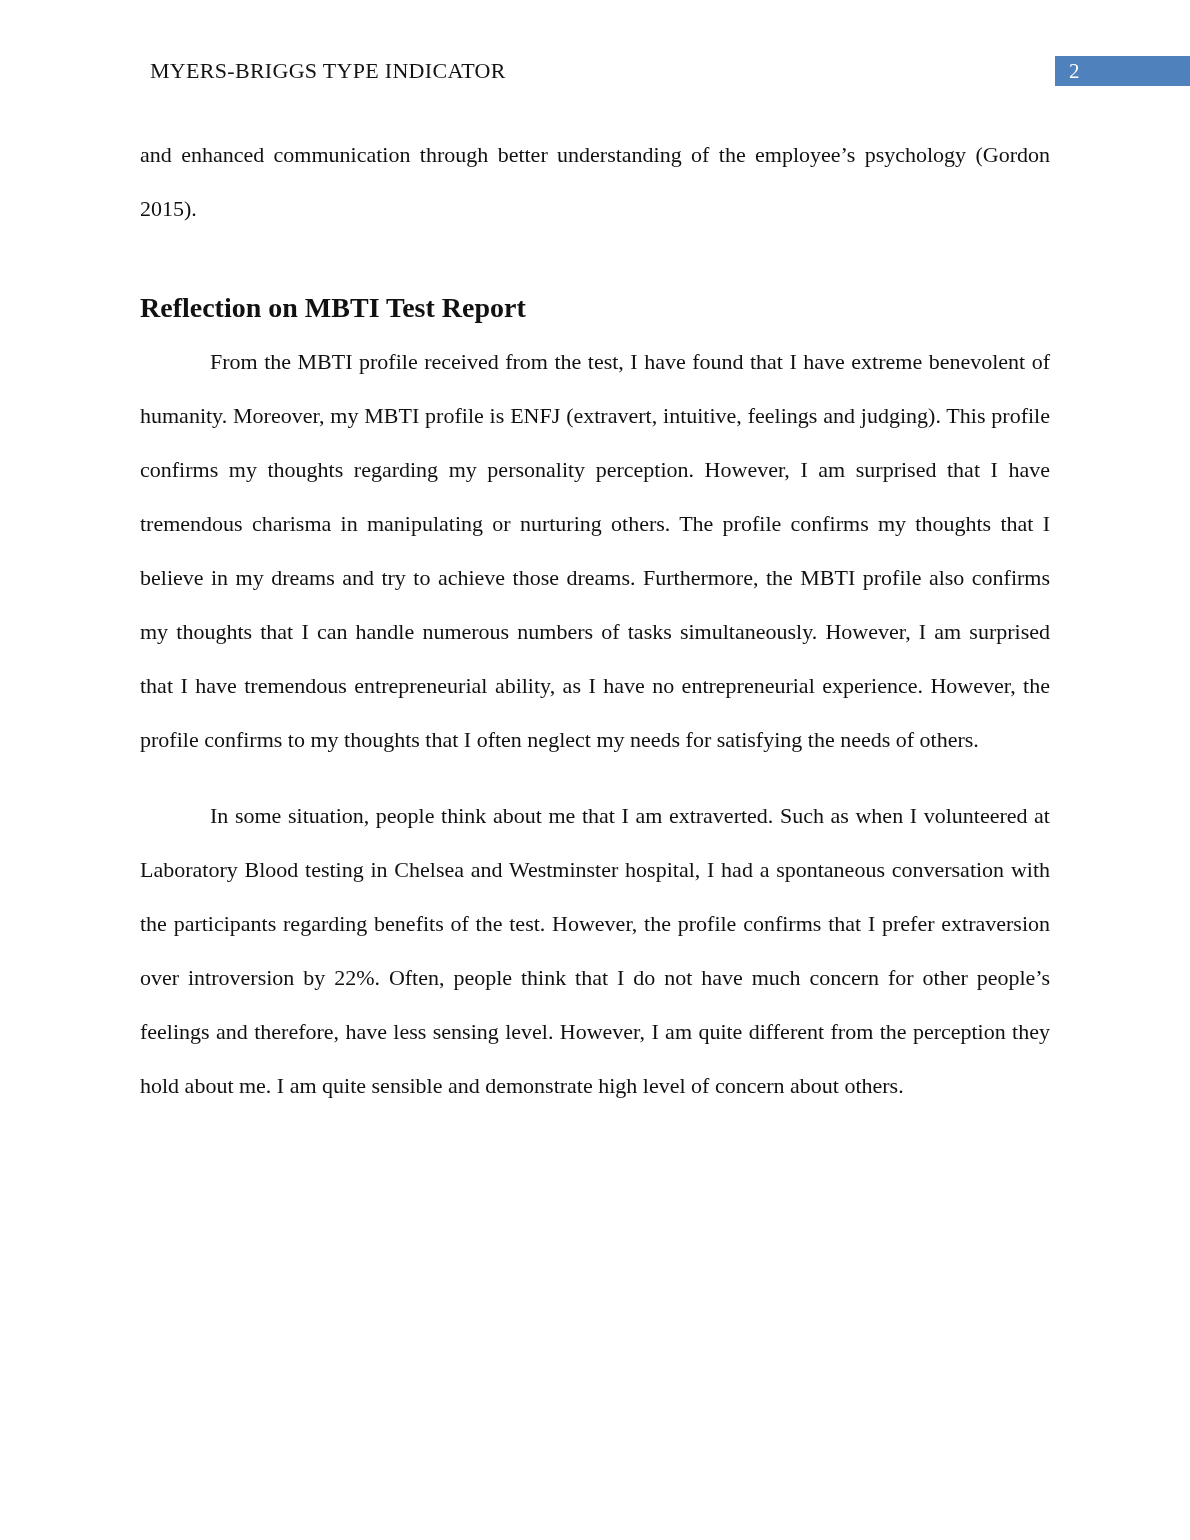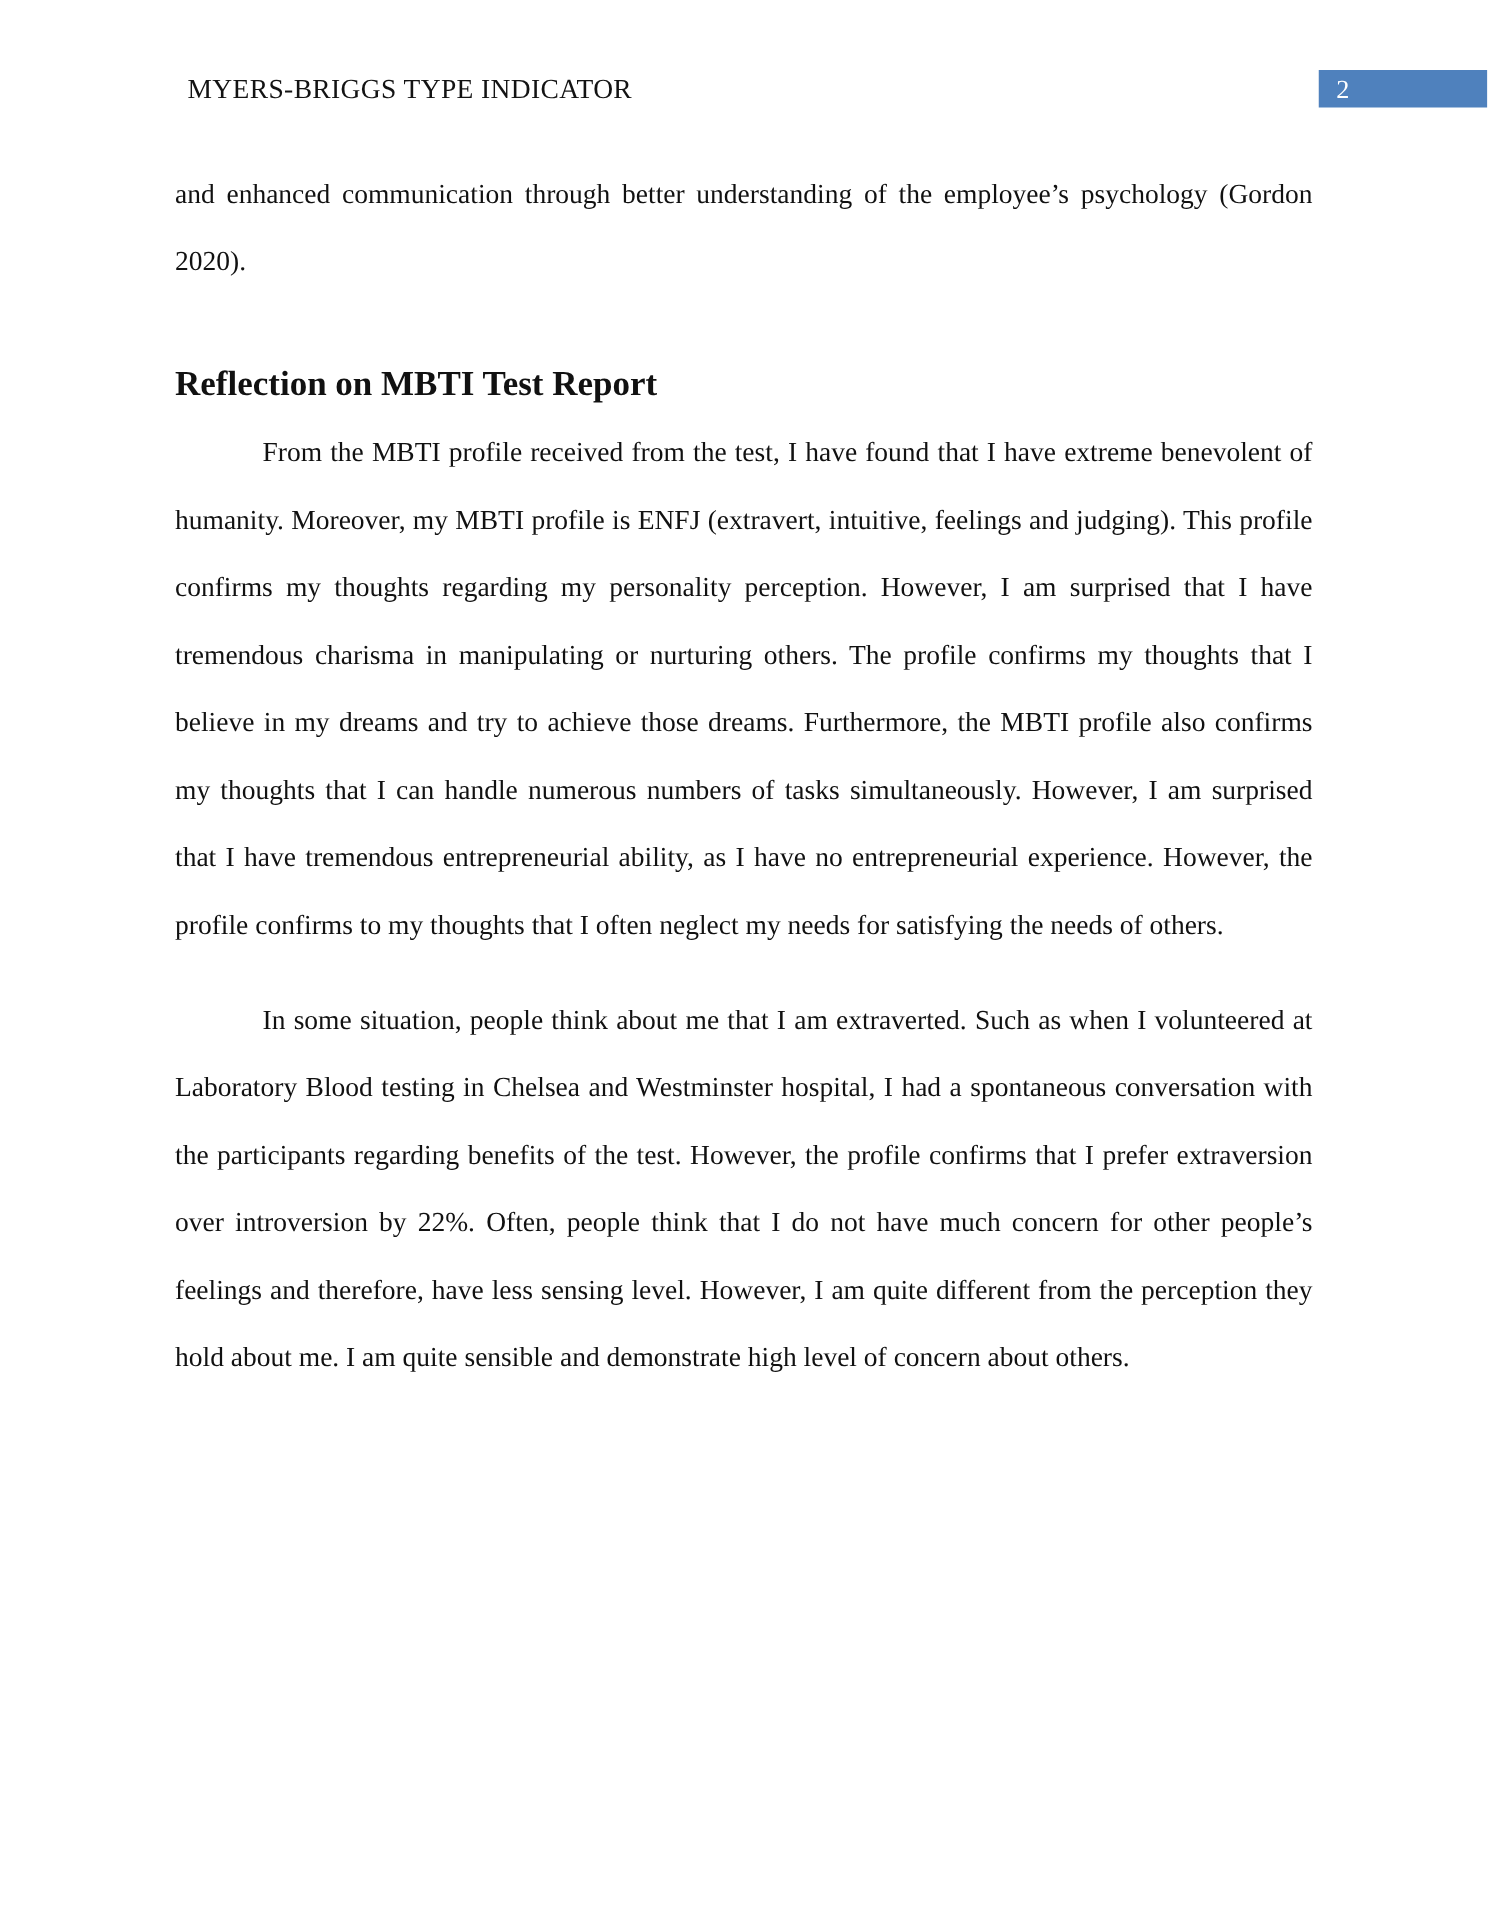--- a/index.html
+++ b/index.html
@@ -66,21 +66,21 @@
 <div class="page">
 
   <header class="page-header">
     <span class="running-head">MYERS-BRIGGS TYPE INDICATOR</span>
     <span class="page-number-badge">
       <span>2</span>
     </span>
   </header>
 
   <main class="page-body">
-    <p class="para">and enhanced communication through better understanding of the employee’s psychology (Gordon 2020).</p>
+    <p class="para">and enhanced communication through better understanding of the employee’s psychology (Gordon 2015).</p>
 
     <h2 class="section-heading">Reflection on MBTI Test Report</h2>
 
     <p class="para indent">From the MBTI profile received from the test, I have found that I have extreme benevolent of humanity. Moreover, my MBTI profile is ENFJ (extravert, intuitive, feelings and judging). This profile confirms my thoughts regarding my personality perception. However, I am surprised that I have tremendous charisma in manipulating or nurturing others. The profile confirms my thoughts that I believe in my dreams and try to achieve those dreams. Furthermore, the MBTI profile also confirms my thoughts that I can handle numerous numbers of tasks simultaneously. However, I am surprised that I have tremendous entrepreneurial ability, as I have no entrepreneurial experience. However, the profile confirms to my thoughts that I often neglect my needs for satisfying the needs of others.</p>
 
     <p class="para indent">In some situation, people think about me that I am extraverted. Such as when I volunteered at Laboratory Blood testing in Chelsea and Westminster hospital, I had a spontaneous conversation with the participants regarding benefits of the test.  However, the profile confirms that I prefer extraversion over introversion by 22%. Often, people think that I do not have much concern for other people’s feelings and therefore, have less sensing level. However, I am quite different from the perception they hold about me. I am quite sensible and demonstrate high level of concern about others.</p>
   </main>
 
 </div>
 

